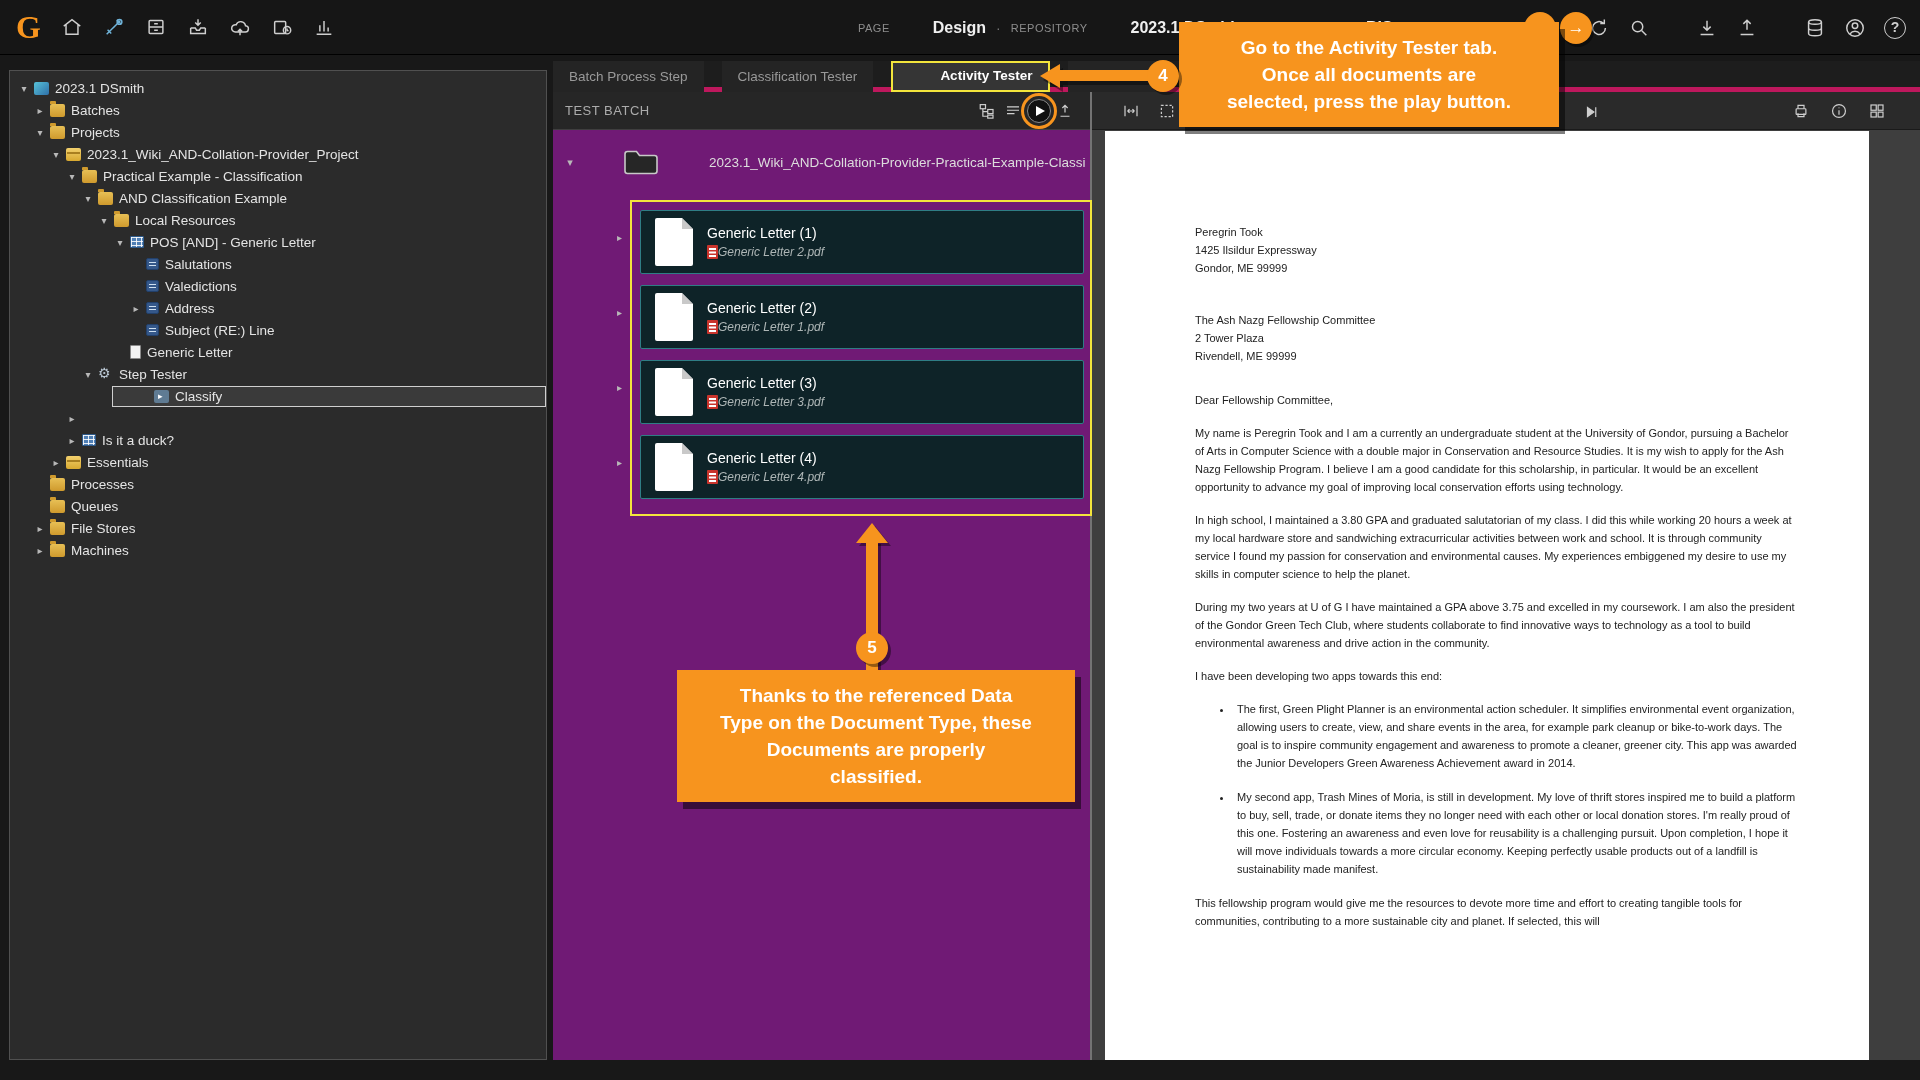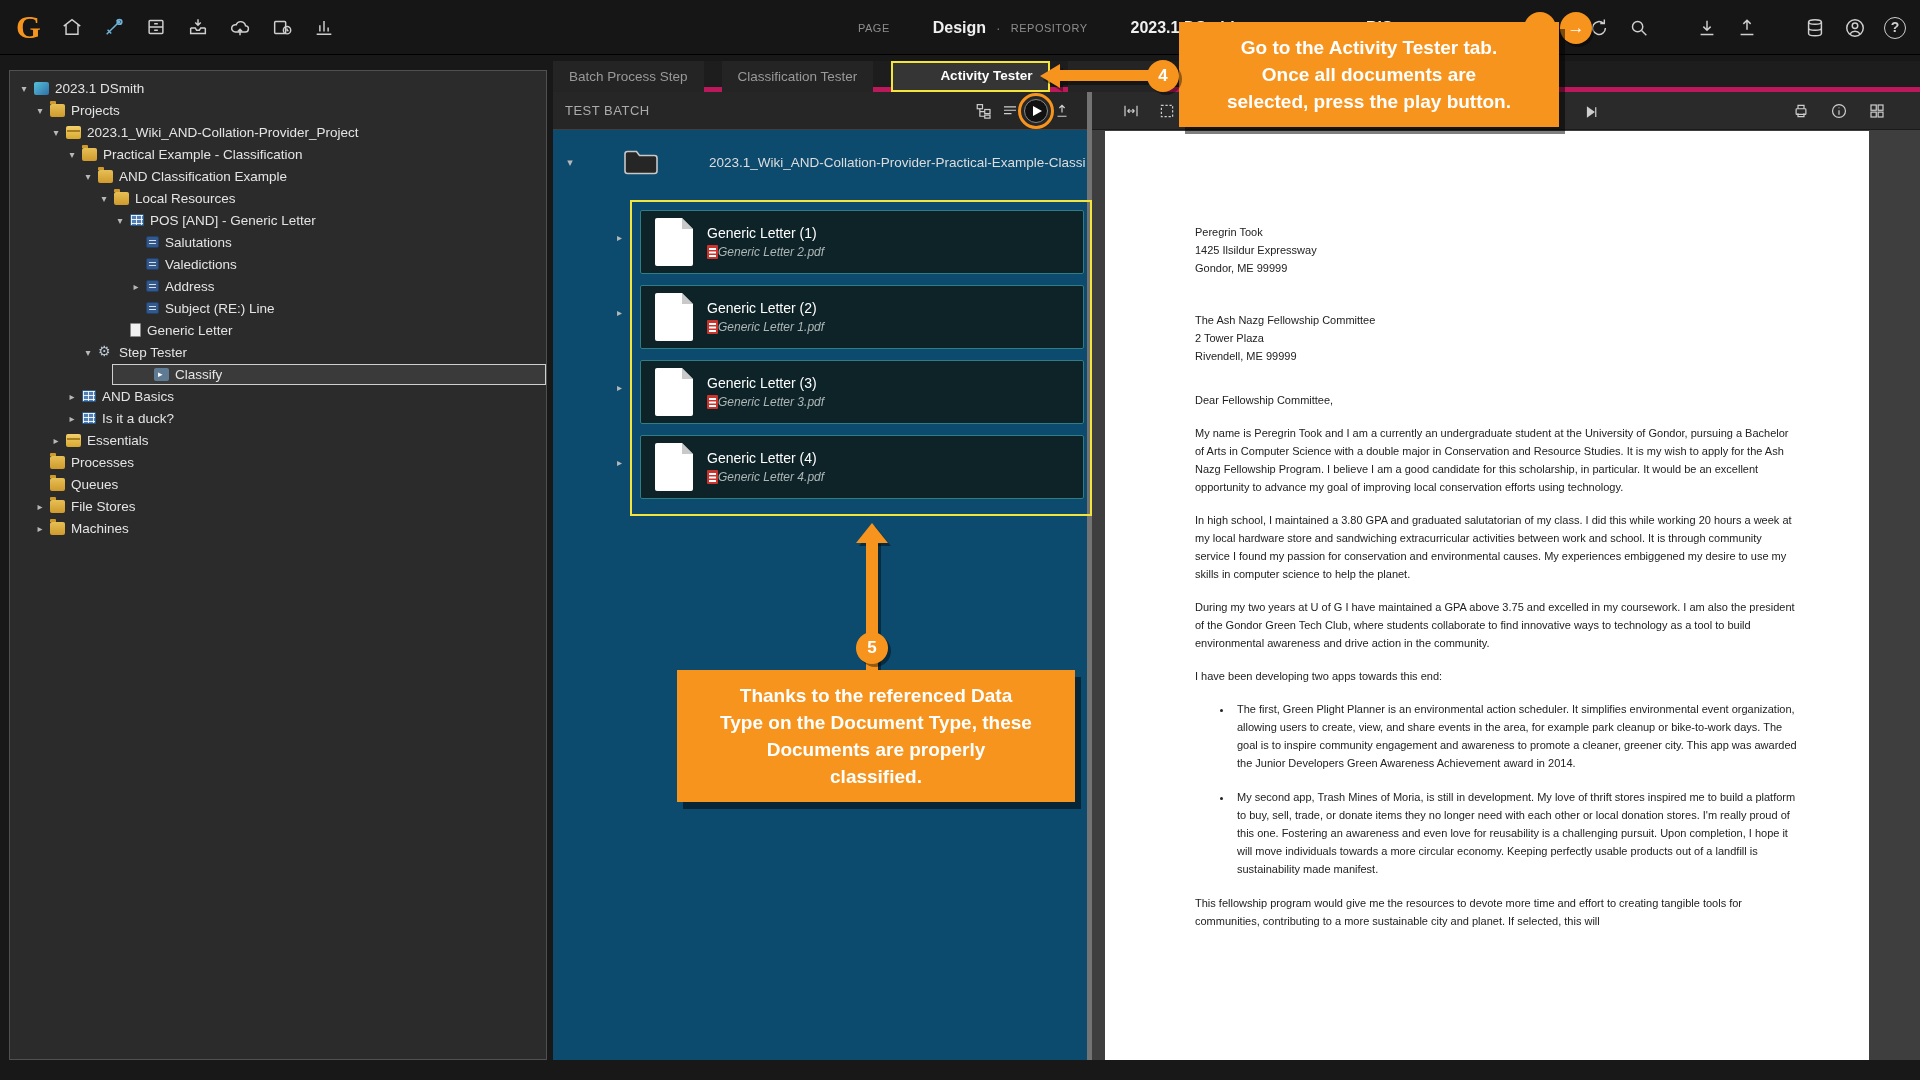--- a/index.html
+++ b/index.html
@@ -68,21 +68,21 @@
 
   
   .content { position:absolute; left:553px; top:61px; width:1367px; height:999px; background:#1d1d1d; z-index:1; }
   .tabstrip { height:31px; display:flex; background:#1d1d1d; border-bottom:5px solid #be185d; }
   .tab { padding:0 16px; height:31px; line-height:31px; font-size:13.5px; color:#999;
     background:#242424; margin-right:18px; cursor:pointer; white-space:nowrap; }
   .tab.active { color:#fff; background:#353535; border:2px solid #f3e53c; line-height:26px; font-weight:bold;padding-left:47px; }
   .content-body { display:flex; height:968px; }
 
   
-  .tb-pane { width:539px; height:968px; background:#0c4a6e; border-right:5px solid #737373; position:relative; }
+  .tb-pane { width:539px; height:968px; background:#701a75; border-right:2px solid #737373; position:relative; }
   .toolbar { height:38px; display:flex; align-items:center; background:#262626; border-bottom:1px solid #3f3f3f; padding:0 12px; }
   .tb-title { font-size:13px; color:#ababab; letter-spacing:.5px; }
   .toolbar .spacer { flex:1; }
   .tbtn { width:26px; height:26px; display:flex; align-items:center; justify-content:center; cursor:pointer; }
   .play-btn { width:24px; height:24px; border-radius:50%; background:#111; border:1px solid #888;
     display:flex; align-items:center; justify-content:center; cursor:pointer; position:relative; }
   .play-btn::before { content:""; border-left:9px solid #fff; border-top:5.5px solid transparent;
     border-bottom:5.5px solid transparent; margin-left:2px; }
   .anno-ring { position:absolute; width:36px; height:36px; border-radius:50%; border:3px solid #f7941e;
     left:-7px; top:-7px; pointer-events:none; }
@@ -318,20 +318,27 @@
 <div class="tree-panel">
 
   <div class="tree-row" style="--l:0">
     <span class="exp open"></span>
     <div class="rowbox">
         <span class="ti repo"></span>
       <span class="tlabel">2023.1 DSmith</span>
       </div>
   </div>
   <div class="tree-row" style="--l:1">
+    <span class="exp closed"></span>
+    <div class="rowbox">
+        <span class="ti folder"></span>
+      <span class="tlabel">Batches</span>
+      </div>
+  </div>
+  <div class="tree-row" style="--l:1">
     <span class="exp open"></span>
     <div class="rowbox">
         <span class="ti folder"></span>
       <span class="tlabel">Projects</span>
       </div>
   </div>
   <div class="tree-row" style="--l:2">
     <span class="exp open"></span>
     <div class="rowbox">
         <span class="ti project"></span>
@@ -410,24 +417,20 @@
   </div>
   <div class="tree-row selected" style="--l:5">
     <span class="exp none"></span>
     <div class="rowbox">
         <span class="ti activity"></span>
       <span class="tlabel">Classify</span>
       </div>
   </div>
   <div class="tree-row" style="--l:3">
     <span class="exp closed"></span>
-    <div class="rowbox">
-        <span class="ti datagrid"></span>
-      <span class="tlabel">AND Basics</span>
-      </div>
   </div>
   <div class="tree-row" style="--l:3">
     <span class="exp closed"></span>
     <div class="rowbox">
         <span class="ti datagrid"></span>
       <span class="tlabel">Is it a duck?</span>
       </div>
   </div>
   <div class="tree-row" style="--l:2">
     <span class="exp closed"></span>

